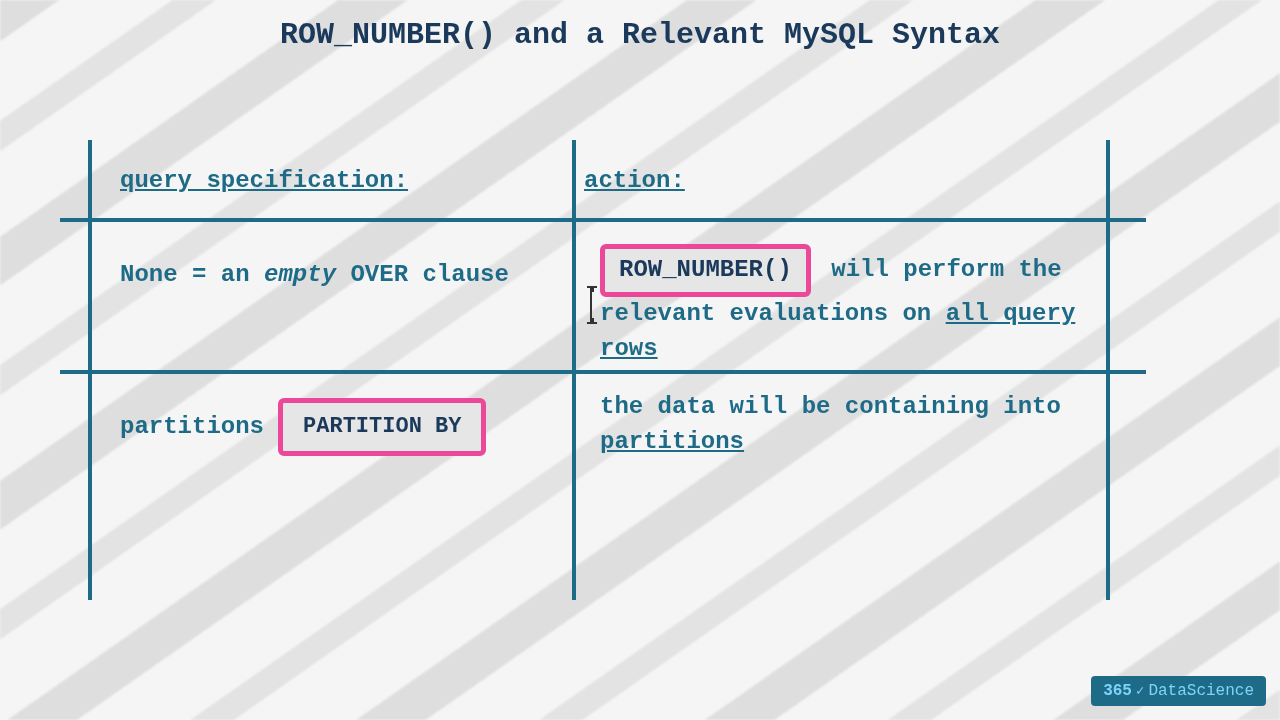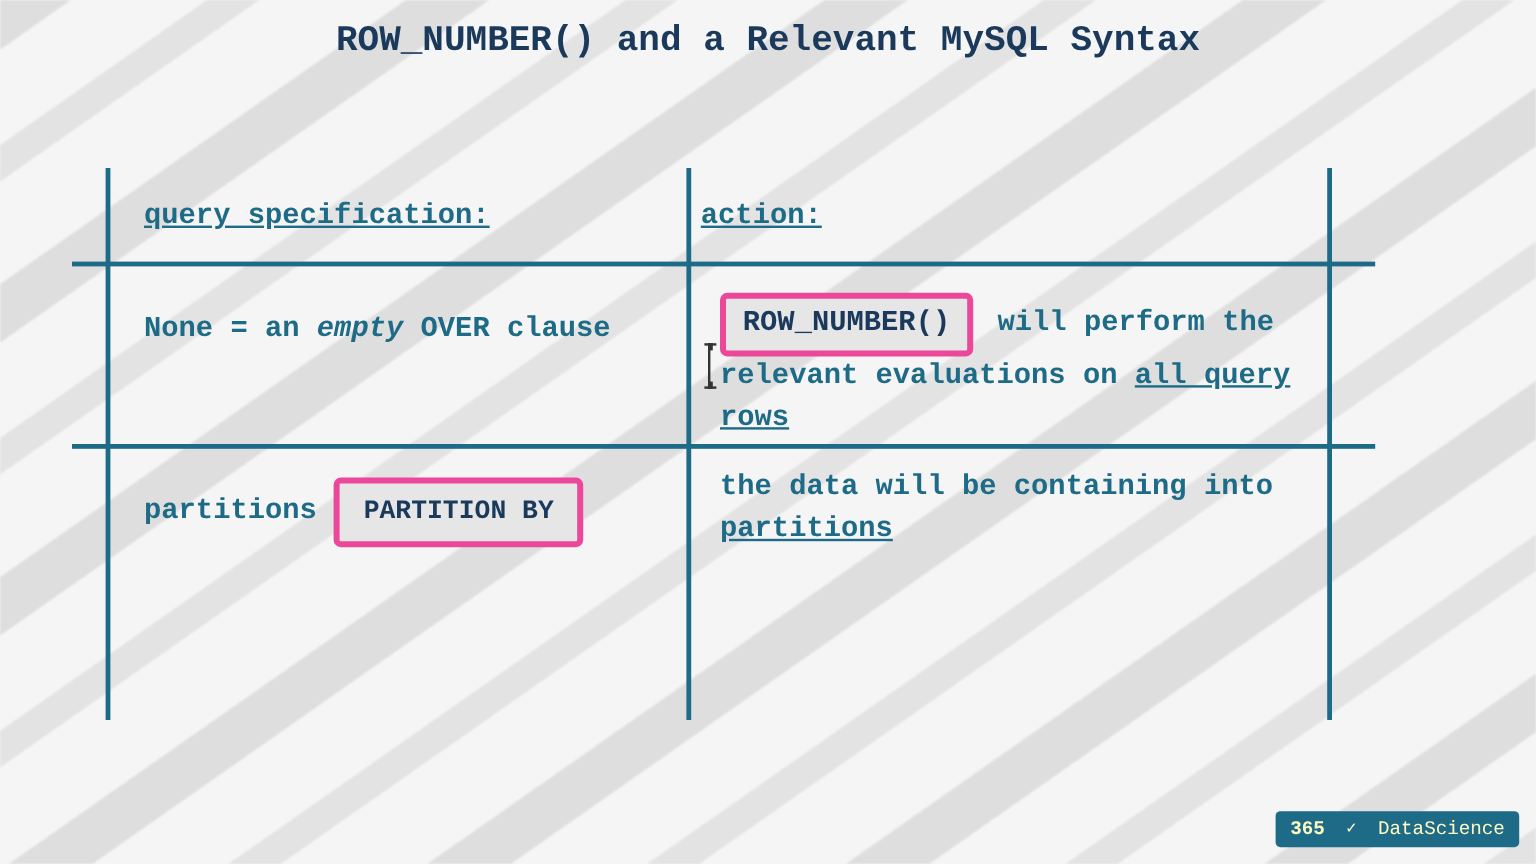--- a/index.html
+++ b/index.html
@@ -114,29 +114,29 @@
     background: #333;
     left: -5px;
   }
   .text-cursor::before { top: -6px; }
   .text-cursor::after { bottom: -6px; }
   .logo {
     position: absolute;
     right: 14px;
     bottom: 14px;
     background: #1e6b87;
-    color: #fef9c3;
+    color: #7dd3fc;
     font-family: Arial, sans-serif;
     font-size: 16px;
     font-weight: bold;
     padding: 6px 12px;
     border-radius: 4px;
     display: flex;
     align-items: flex-start;
-    gap: 18px;
+    gap: 4px;
   }
   .logo .thin { font-weight: 300; }
   .logo .check {
     display: inline-block;
     font-size: 14px;
   }
 </style>
 </head>
 <body>
 

